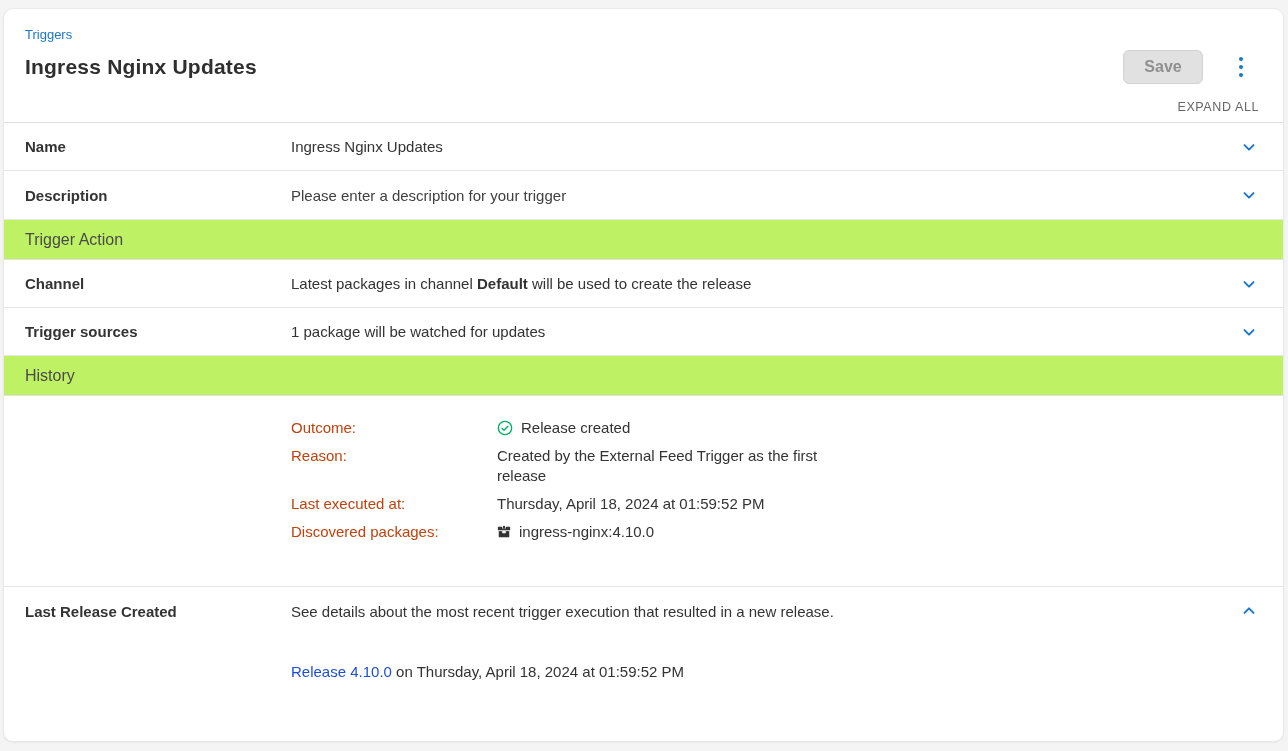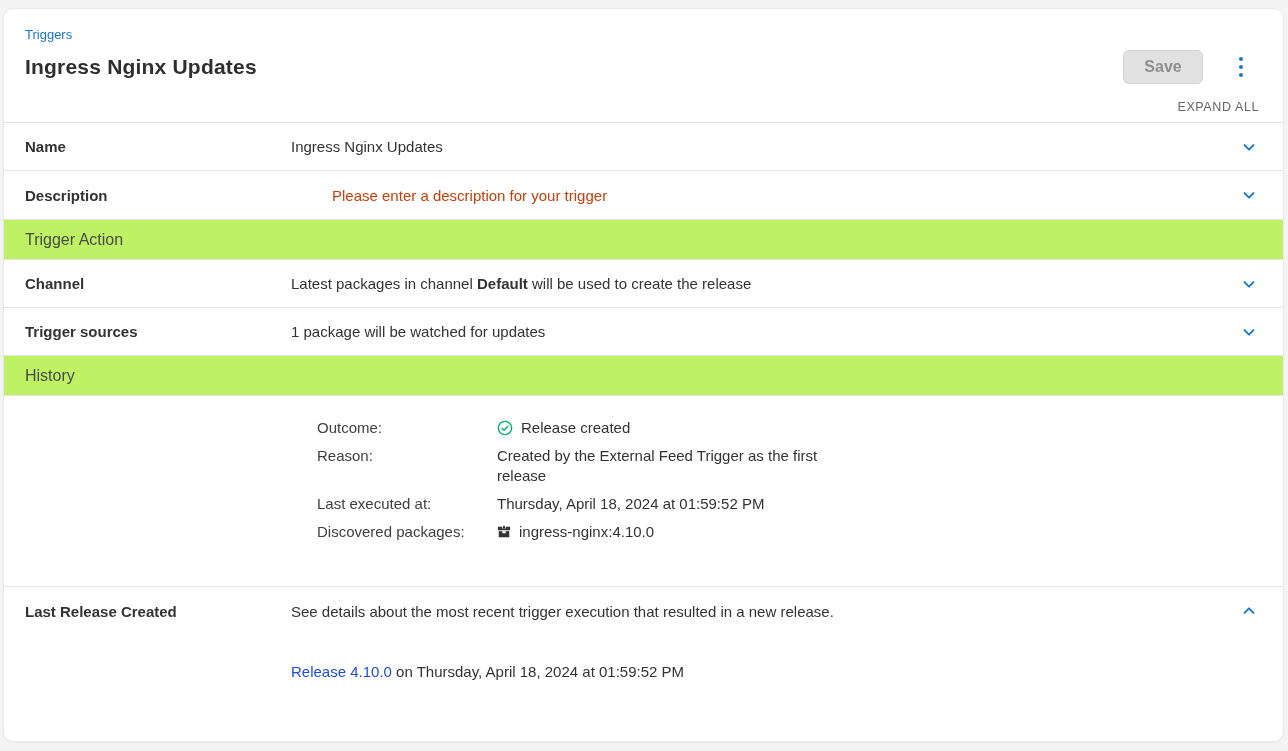--- a/index.html
+++ b/index.html
@@ -84,21 +84,21 @@
     align-items: center;
     border-bottom: 1px solid #e6e6e6;
     padding-left: 21px;
     cursor: pointer;
   }
   .row.h48 { height: 48px; }
   .row.h49 { height: 49px; }
   .row-label { font-weight: 700; font-size: 15px; color: #333; }
   .row-value { font-size: 15px; color: #333; }
   .row-value .bold { font-weight: 700; }
-  .row-value.placeholder { color: #c2410c; margin-left: 41px; }
+  .row-value.placeholder { color: #404040; }
   .row-chevron {
     display: flex; align-items: center; justify-content: center;
     padding-right: 12px;
   }
   .section-band {
     height: 40px;
     background: #bef264;
     border-bottom: 1px solid #e2e2e2;
     display: flex; align-items: center;
     padding-left: 21px;
@@ -116,21 +116,21 @@
   }
   .exp-desc { font-size: 15px; color: #333; }
   .exp-body { margin-left: 266px; }
   .lte-body { padding: 22px 0 36px 0; }
   .detail-row {
     display: grid;
     grid-template-columns: 206px 1fr;
     margin-bottom: 8px;
     line-height: 20px;
   }
-  .detail-label { color: #404040; font-size: 15px; margin-left: 26px; }
+  .detail-label { color: #c2410c; font-size: 15px; }
   .detail-value { color: #333; font-size: 15px; max-width: 370px; }
   .with-icon { display: flex; align-items: center; gap: 8px; }
   .lrc-body { padding: 26px 0 32px 0; }
   .release-line { font-size: 15px; color: #333; line-height: 22px; }
   .link { color: #1d4ed8; text-decoration: none; cursor: pointer; }
   svg { display: block; }
 </style>
 </head>
 <body>
 

